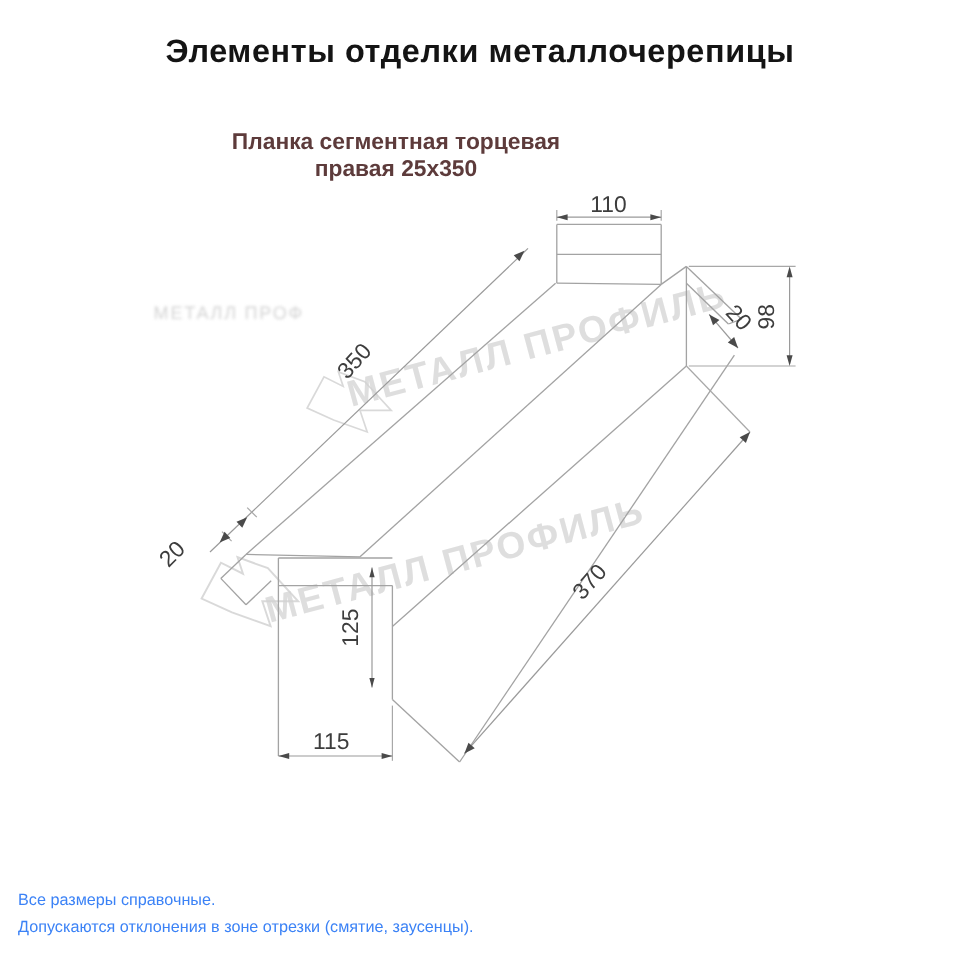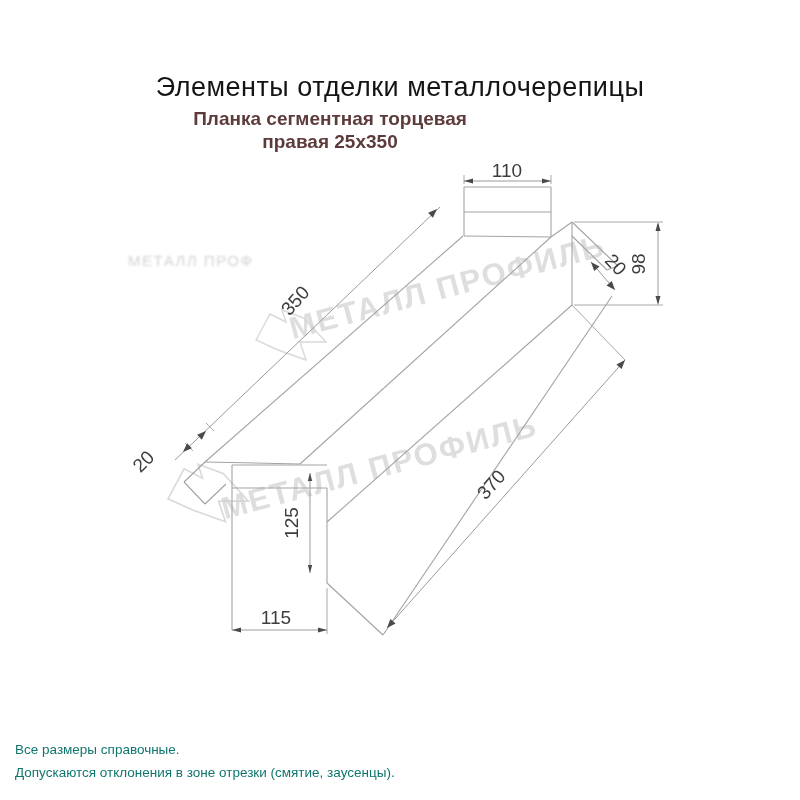--- a/index.html
+++ b/index.html
@@ -1,24 +1,24 @@
 <!DOCTYPE html>
 <html><head>
 <meta charset="utf-8">
 <style>
   html,body{margin:0;padding:0;background:#ffffff;}
   .page{position:relative;width:800px;height:800px;background:#fff;overflow:hidden;
         font-family:"Liberation Sans", sans-serif;}
   .main-title{position:absolute;top:28px;left:0;width:800px;text-align:center;
-        font-size:27px;font-weight:normal;color:#141414;letter-spacing:0.5px;margin-top:44px;}
+        font-size:27px;font-weight:bold;color:#141414;letter-spacing:0.5px;}
   .subtitle{position:absolute;left:0;width:660px;text-align:center;
         font-size:19px;font-weight:bold;color:#5d3b3b;}
   .subtitle.l1{top:108px;}
   .subtitle.l2{top:131px;}
-  .footer-note{position:absolute;left:15px;font-size:13.5px;color:#0f766e;}
+  .footer-note{position:absolute;left:15px;font-size:13.5px;color:#3b82f6;}
   .footer-note.l1{top:742px;}
   .footer-note.l2{top:765px;}
   svg.draw{position:absolute;top:0;left:0;}
   .geo{stroke:#a3a3a3;stroke-width:1.1;fill:none;}
   .dimline{stroke:#9a9a9a;stroke-width:1;fill:none;}
   .ext{stroke:#a8a8a8;stroke-width:1;fill:none;}
   .arrow{fill:#4a4a4a;stroke:none;}
   .dimtext{font-family:"Liberation Sans", sans-serif;font-size:19px;fill:#3d3d3d;}
   .wm{font-family:"Liberation Sans", sans-serif;font-weight:bold;font-size:31px;
       fill:#c4c4c4;opacity:0.55;letter-spacing:2px;}

